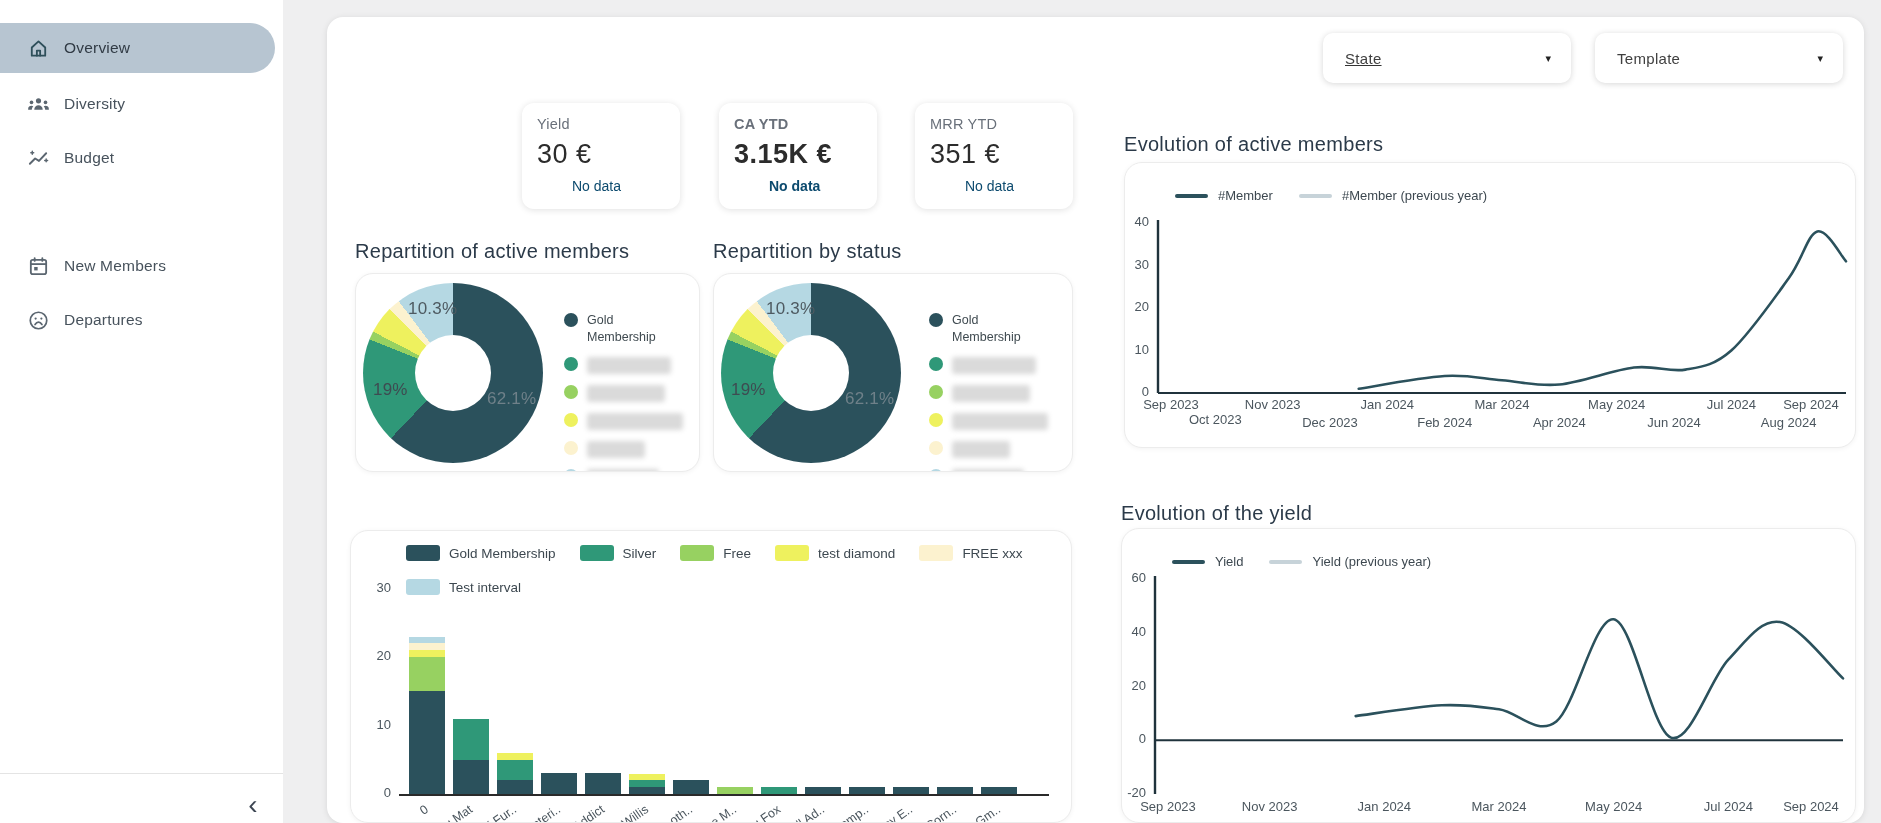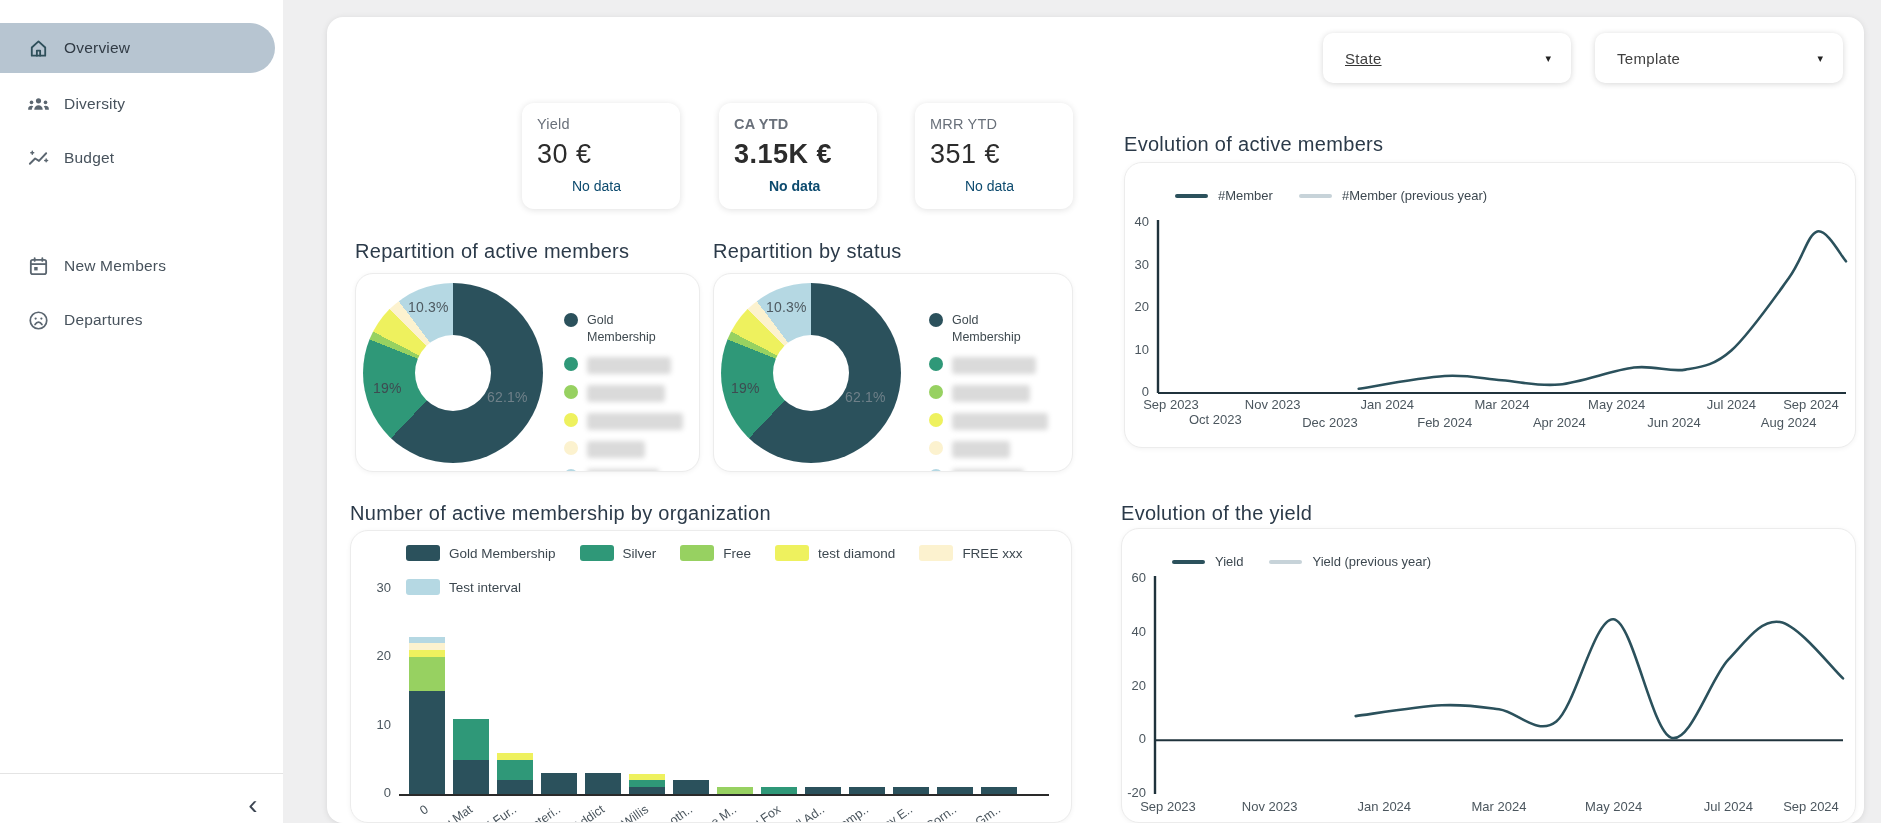--- a/index.html
+++ b/index.html
@@ -30,21 +30,21 @@
   .kpi .klabel{font-size:14.5px;color:#69707a;letter-spacing:.2px;white-space:nowrap;}
   .kpi .kvalue{font-size:27px;color:#2c2c2c;margin-top:7px;letter-spacing:.5px;}
   .kpi .knote{font-size:14px;color:#0c4a6e;margin-top:8px;margin-left:35px;}
   
   .sec-title{position:absolute;font-size:20px;color:#2b3a49;letter-spacing:.3px;white-space:nowrap;}
   .chart-card{position:absolute;background:#fff;border:1px solid #ececec;border-radius:18px;
               box-shadow:0 1px 5px rgba(0,0,0,.05);overflow:hidden;box-sizing:border-box;}
   
   .donut{position:absolute;left:7px;top:9px;width:180px;height:180px;border-radius:50%;}
   .donut .hole{position:absolute;left:52px;top:52px;width:76px;height:76px;border-radius:50%;background:#fff;}
-  .donut .pct{position:absolute;font-size:14px;letter-spacing:.2px;}
+  .donut .pct{position:absolute;font-size:17px;letter-spacing:.2px;}
   .donut-legend{position:absolute;top:38px;display:flex;flex-direction:column;gap:10px;}
   .dl-item{display:flex;align-items:flex-start;gap:9px;cursor:pointer;}
   .dl-dot{width:14px;height:14px;border-radius:50%;flex:0 0 14px;margin-top:1px;}
   .dl-text{font-size:12.5px;color:#3f4a50;width:88px;line-height:1.35;}
   .dl-redacted{height:17px;border-radius:3px;background:#dadada;filter:blur(2.5px);margin-top:1px;}
   
   .lc-legend{position:absolute;display:flex;gap:26px;align-items:center;}
   .lc-item{display:flex;align-items:center;gap:10px;cursor:pointer;}
   .lc-swatch{width:33px;height:4px;border-radius:2px;}
   .lc-label{font-size:13px;color:#3d4850;}
@@ -253,21 +253,20 @@
           <div class="xtick" style="left:337px;top:234px">Mar 2024</div>
           <div class="xtick" style="left:394.33333333333337px;top:252px">Apr 2024</div>
           <div class="xtick" style="left:451.66666666666663px;top:234px">May 2024</div>
           <div class="xtick" style="left:509px;top:252px">Jun 2024</div>
           <div class="xtick" style="left:566.3333333333334px;top:234px">Jul 2024</div>
           <div class="xtick" style="left:623.6666666666666px;top:252px">Aug 2024</div>
           <div class="xtick" style="left:646px;top:234px">Sep 2024</div>
         </div>
     </div>
 
-    <div class="sec-title" style="left:23px;top:485px;">Number of active membership by organization</div>
     <div class="chart-card" style="left:23px;top:513px;width:722px;height:293px;">
       <div class="bar-legend">
         <span class="bl-item">
           <span class="bl-swatch" style="background: rgb(43, 81, 92);"></span>
           <span class="bl-label">Gold Membership</span>
         </span>
         <span class="bl-item">
           <span class="bl-swatch" style="background: rgb(47, 152, 120);"></span>
           <span class="bl-label">Silver</span>
         </span>

